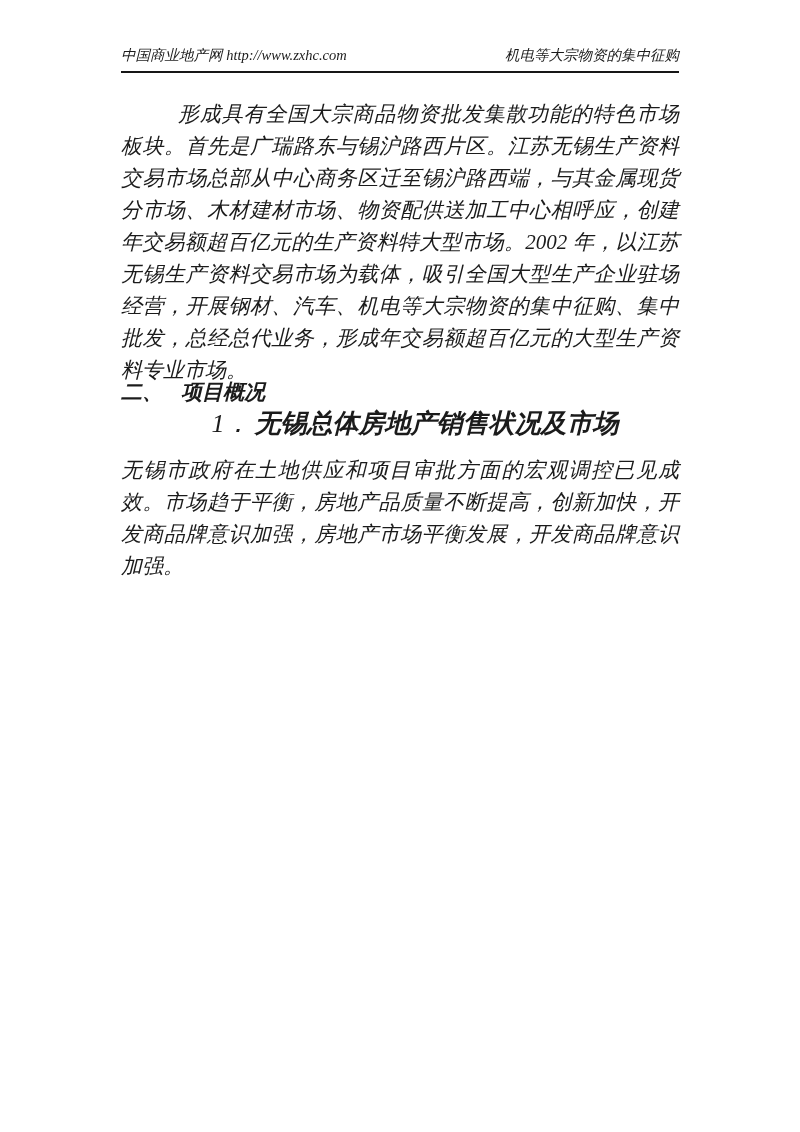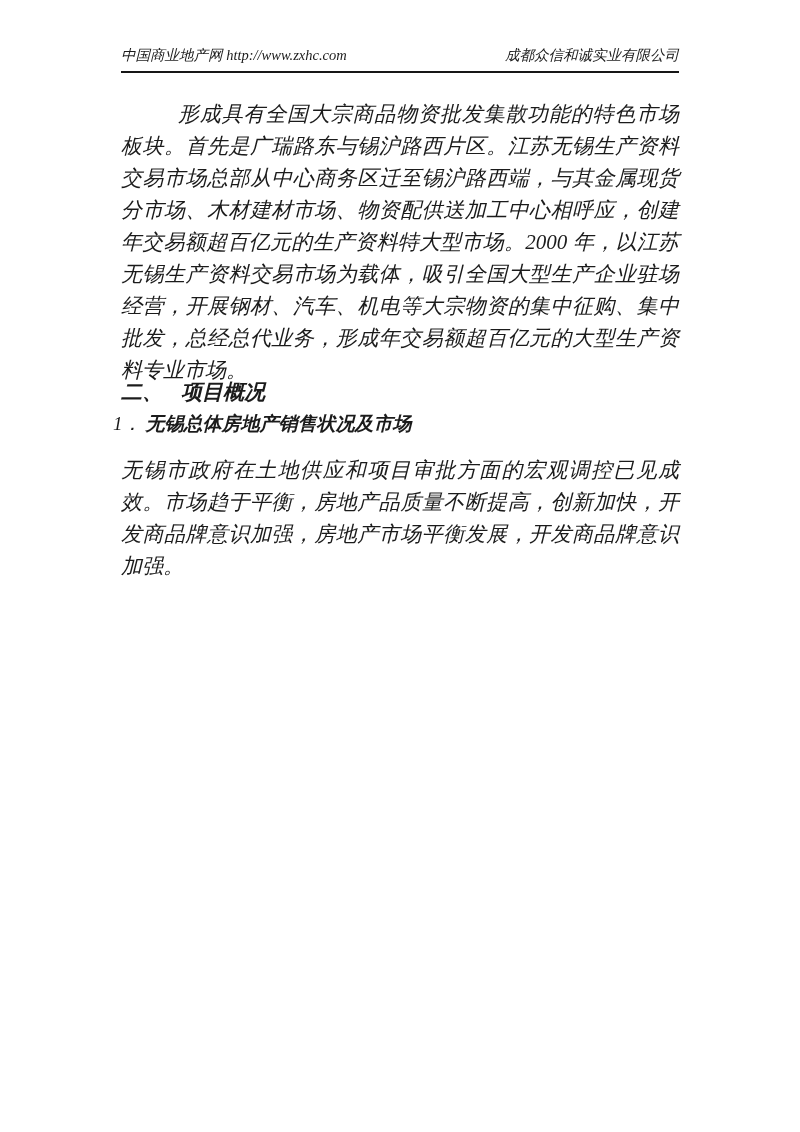--- a/index.html
+++ b/index.html
@@ -46,25 +46,26 @@
     left: 121px;
     top: 376px;
     width: 558px;
     font-size: 21px;
     line-height: 32px;
     font-weight: bold;
   }
   .section-heading .sec-title { margin-left: 18px; }
   .subsection-heading {
     position: absolute;
-    left: 113px;
+    left: 136px;
     top: 408px;
     width: 558px;
-    font-size: 19px;
+    font-size: 26px;
     line-height: 32px;
+    text-align: center;
   }
   .subsection-heading .sub-number { font-weight: normal; }
   .subsection-heading .sub-title { font-weight: bold; margin-left: 4px; }
   .p2 { top: 454px; }
   .p3 { top: 570px; text-indent: 57px; }
   .table-caption {
     position: absolute;
     left: 121px;
     top: 1003px;
     width: 558px;
@@ -73,24 +74,24 @@
     text-align: center;
   }
 </style>
 </head>
 <body>
 
 <div class="page">
 
   <div class="header-row">
     <span>中国商业地产网  http://www.zxhc.com</span>
-    <span>成都众信和诚实业有限公司</span>
+    <span>机电等大宗物资的集中征购</span>
   </div>
 
-  <div class="para p1">形成具有全国大宗商品物资批发集散功能的特色市场板块。首先是广瑞路东与锡沪路西片区。江苏无锡生产资料交易市场总部从中心商务区迁至锡沪路西端，与其金属现货分市场、木材建材市场、物资配供送加工中心相呼应，创建年交易额超百亿元的生产资料特大型市场。2000 年，以江苏无锡生产资料交易市场为载体，吸引全国大型生产企业驻场经营，开展钢材、汽车、机电等大宗物资的集中征购、集中批发，总经总代业务，形成年交易额超百亿元的大型生产资料专业市场。</div>
+  <div class="para p1">形成具有全国大宗商品物资批发集散功能的特色市场板块。首先是广瑞路东与锡沪路西片区。江苏无锡生产资料交易市场总部从中心商务区迁至锡沪路西端，与其金属现货分市场、木材建材市场、物资配供送加工中心相呼应，创建年交易额超百亿元的生产资料特大型市场。2002 年，以江苏无锡生产资料交易市场为载体，吸引全国大型生产企业驻场经营，开展钢材、汽车、机电等大宗物资的集中征购、集中批发，总经总代业务，形成年交易额超百亿元的大型生产资料专业市场。</div>
 
   <div class="section-heading">
     <span class="sec-number">二、</span><span class="sec-title">项目概况</span>
   </div>
 
   <div class="subsection-heading">
     <span class="sub-number">1．</span><span class="sub-title">无锡总体房地产销售状况及市场</span>
   </div>
 
   <div class="para p2">无锡市政府在土地供应和项目审批方面的宏观调控已见成效。市场趋于平衡，房地产品质量不断提高，创新加快，开发商品牌意识加强，房地产市场平衡发展，开发商品牌意识加强。</div>

